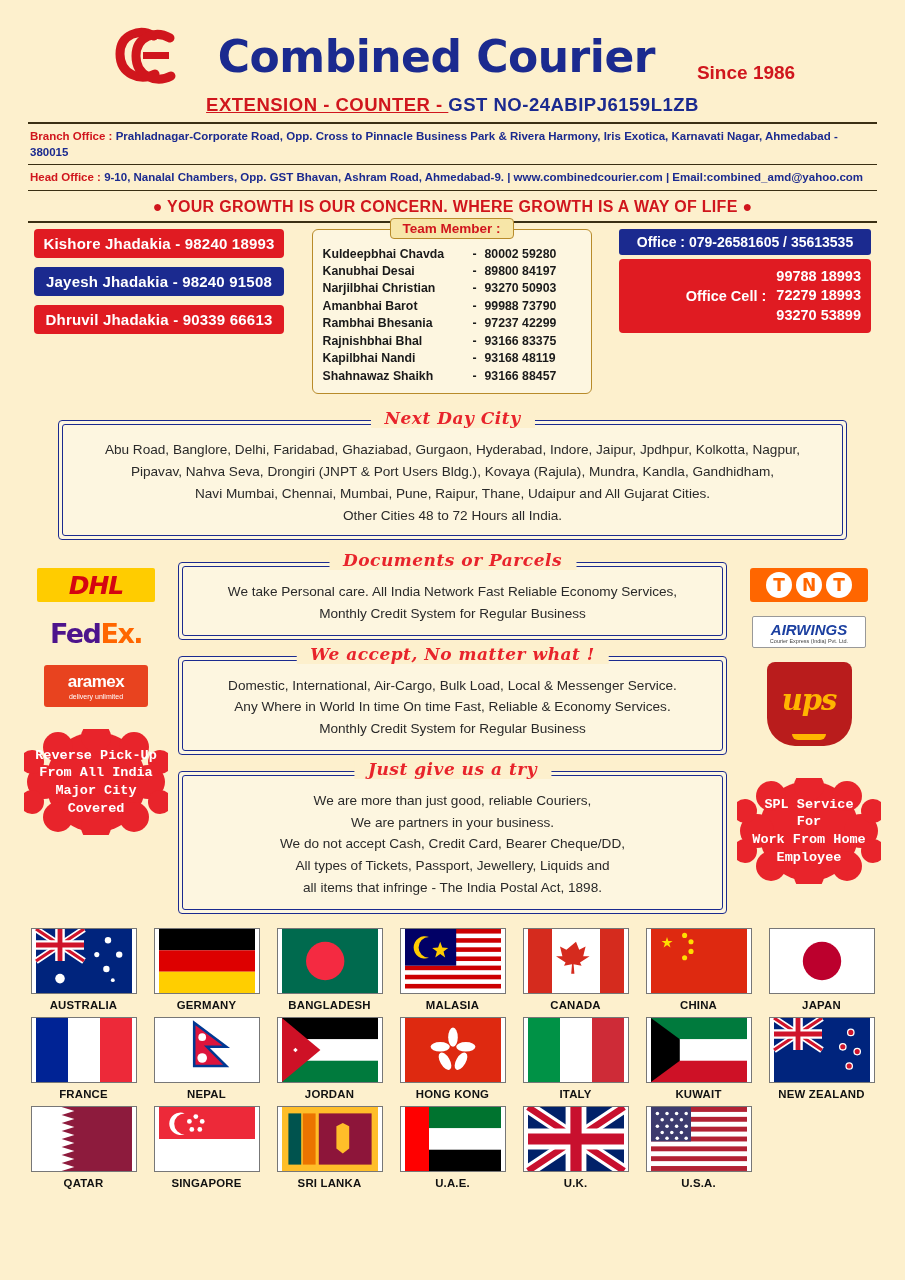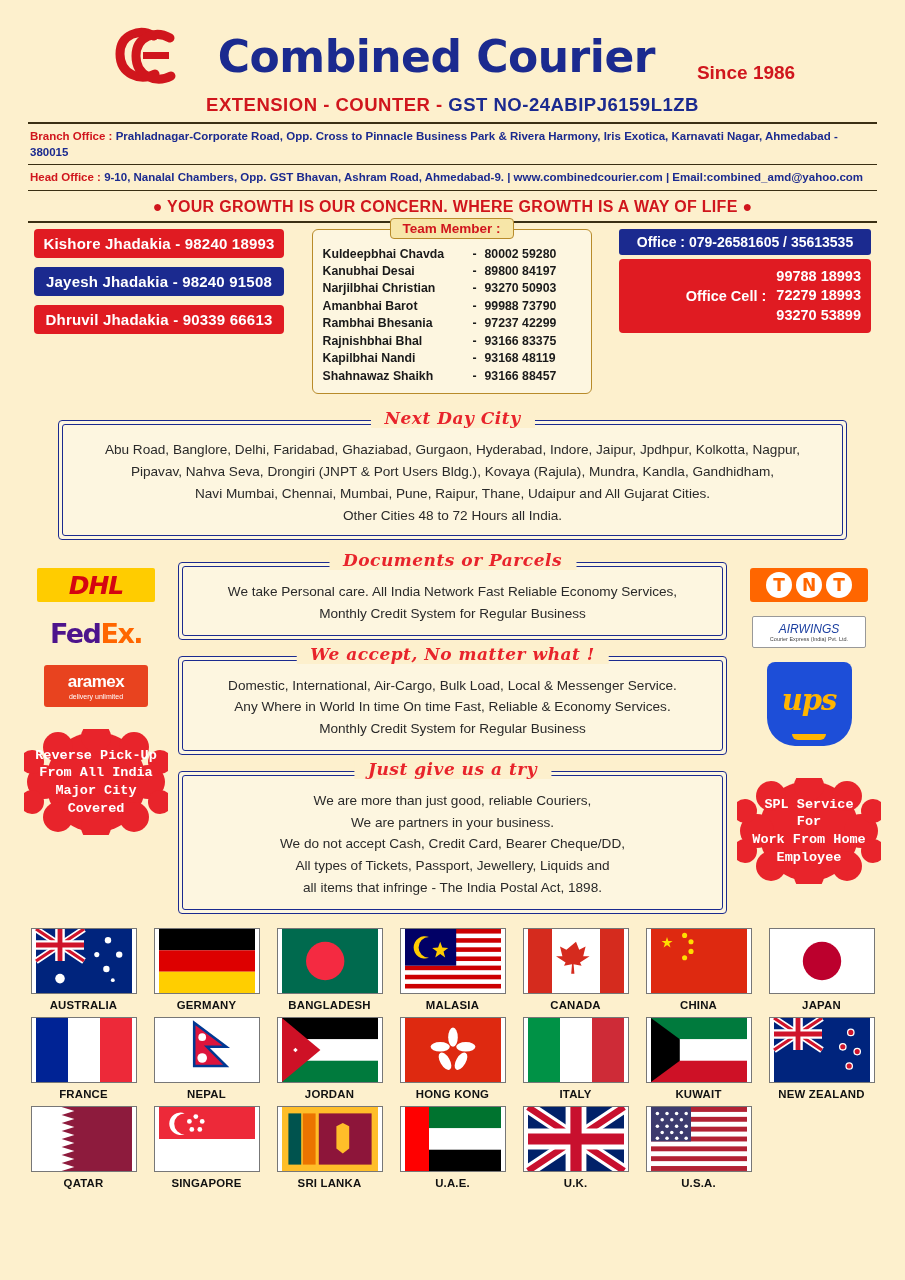--- a/index.html
+++ b/index.html
@@ -29,21 +29,21 @@
     line-height:1;
   }
   .since{
     font-family:"Liberation Sans", sans-serif;
     color:#d0161d;font-weight:bold;font-size:19px;margin-left:10px;align-self:flex-end;
     padding-bottom:4px;
   }
   .ext-line{
     text-align:center;font-weight:bold;font-size:18.5px;margin-top:4px;letter-spacing:0.5px;
   }
-  .ext-red{color:#d0161d;}
+  .ext-red{color:#d0161d;text-decoration:underline;}
   .ext-blue{color:#1b2a8f;}
 
   .rule{
     border-top:2px solid #3a2f13;margin:6px 28px 0 28px;
   }
   .rule.thin{border-top:1px solid #3a2f13;}
 
   .office-line{
     font-size:11.5px;font-weight:bold;color:#1b2a8f;padding:5px 30px 0 30px;
     line-height:1.35;
@@ -149,24 +149,24 @@
   }
   .tnt span{
     width:26px;height:26px;border-radius:50%;background:#fff;color:#ff6600;
     font-weight:bold;font-size:17px;display:flex;align-items:center;justify-content:center;
     font-family:"DejaVu Sans",sans-serif;
   }
   .airwings{
     width:112px;height:30px;background:#fff;border:1px solid #999;border-radius:2px;
     display:flex;flex-direction:column;align-items:center;justify-content:center;
   }
-  .airwings .aw1{color:#1b3fa0;font-weight:normal;font-size:12px;font-style:italic;}
+  .airwings .aw1{color:#1b3fa0;font-weight:bold;font-size:15px;font-style:italic;}
   .airwings .aw2{color:#444;font-size:5.5px;}
   .ups{
-    width:85px;height:84px;background:#1d4ed8;border-radius:8px 8px 28px 28px;
+    width:85px;height:84px;background:#b91c1c;border-radius:8px 8px 28px 28px;
     display:flex;align-items:center;justify-content:center;position:relative;
   }
   .ups .txt{
     color:#ffb500;font-family:"DejaVu Serif",serif;font-weight:bold;font-size:29px;
     font-style:italic;letter-spacing:-1px;margin-top:-8px;
   }
   .ups .shield{
     position:absolute;bottom:6px;left:50%;transform:translateX(-50%);
     width:34px;height:6px;background:#ffb500;border-radius:0 0 12px 12px;
   }

